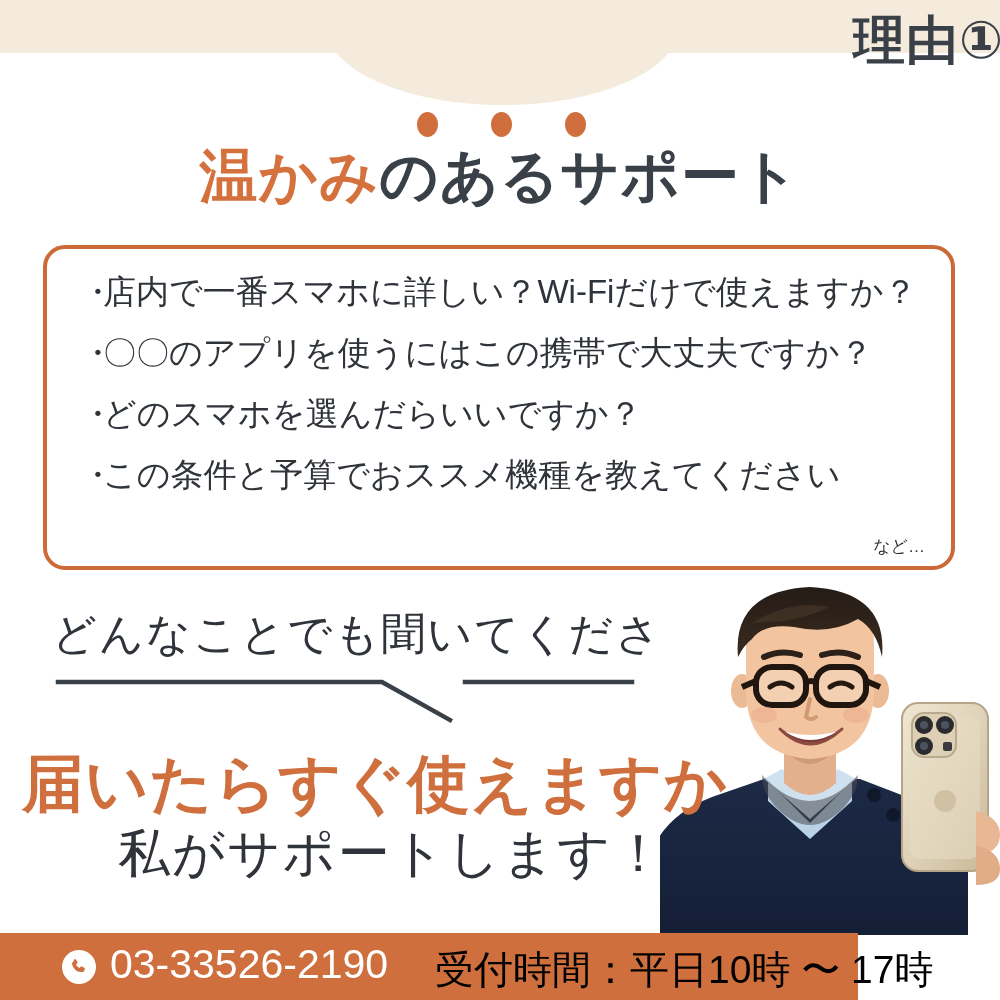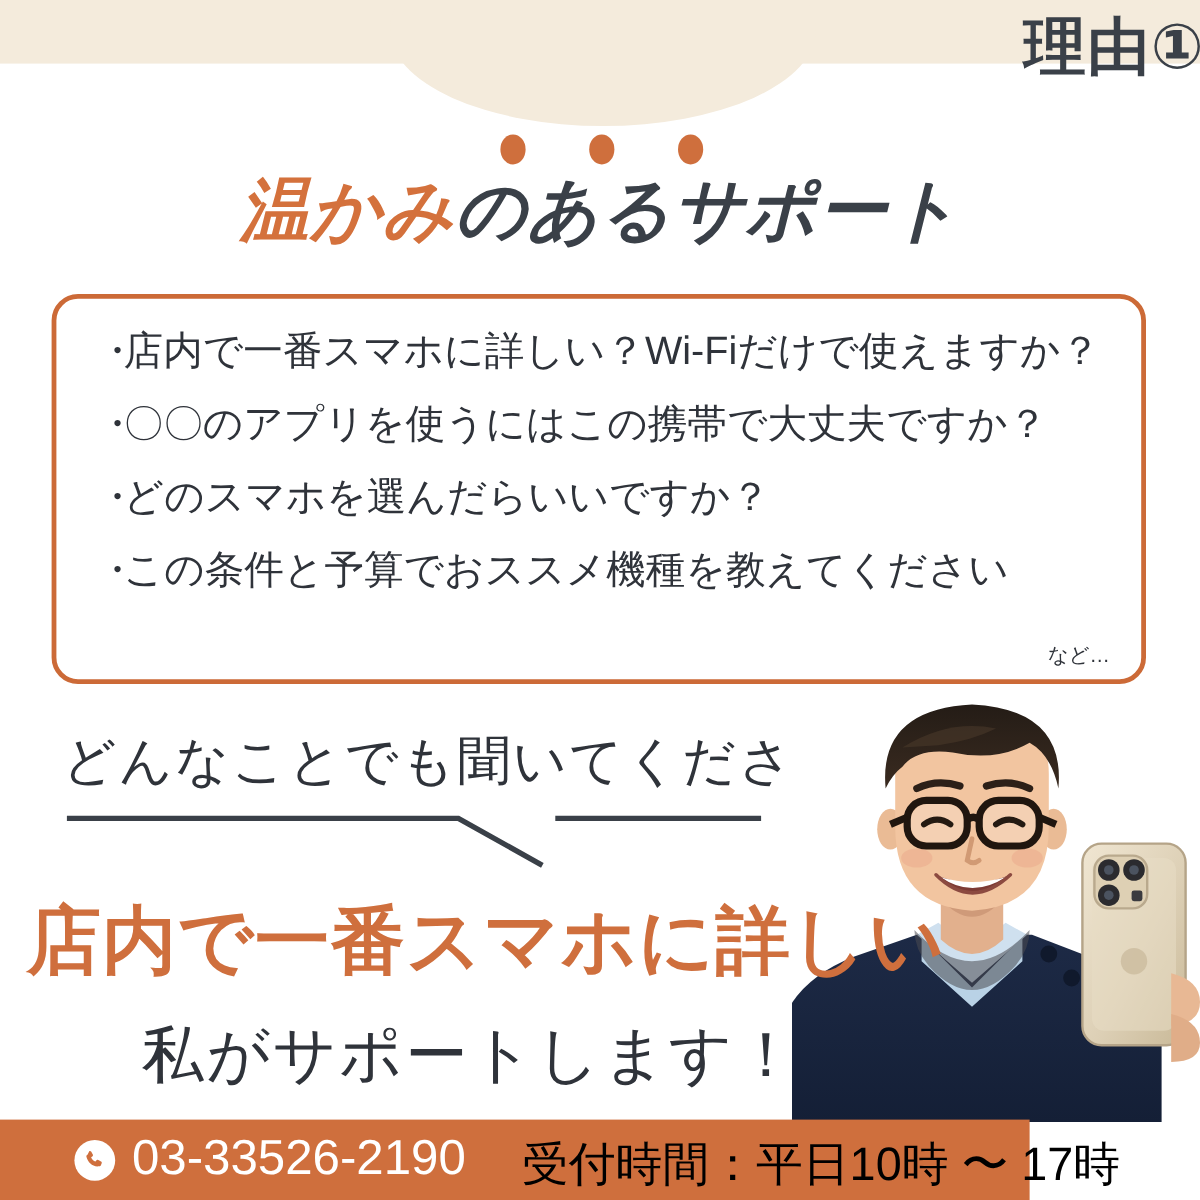--- a/index.html
+++ b/index.html
@@ -60,21 +60,20 @@
   .subtitle {
     position:absolute; left:0; top:143px;
     width:1000px;
     text-align:center;
     font-size:58px;
     font-weight:bold;
     color:#3a4048;
     letter-spacing:1px;
     line-height:1.15;
     white-space:nowrap;
-    font-style:italic;
   }
   .subtitle .accent { color:#d4713c; }
 
   
   .qbox {
     position:absolute;
     left:43px; top:245px;
     width:912px; height:325px;
     border:4px solid #cc6a37;
     border-radius:22px;
@@ -133,21 +132,21 @@
     left:22px; top:742px;
     font-size:62px;
     font-weight:bold;
     color:#cf6f3d;
     letter-spacing:1px;
     white-space:nowrap;
     z-index:4;
   }
   .subheadline {
     position:absolute;
-    left:118px; top:845px;
+    left:118px; top:819px;
     font-size:52px;
     color:#2f333a;
     letter-spacing:2px;
     white-space:nowrap;
     z-index:4;
   }
 
   
   .photo {
     position:absolute;
@@ -330,21 +329,21 @@
         <rect x="283" y="159" width="9" height="9" rx="2" fill="#3b3b3f"></rect>
 
         <circle cx="285" cy="218" r="11" fill="#cdbda0" opacity="0.85"></circle>
 
         <path d="M316 228 Q340 234 340 252 Q340 270 316 272 Z" fill="#e8b894"></path>
         <path d="M316 262 Q340 268 340 286 Q340 302 316 302 Z" fill="#e0ad88"></path>
       </g>
     </g>
   </svg>
 
-  <div class="headline">店内で一番スマホに詳しい</div>
+  <div class="headline">届いたらすぐ使えますか</div>
   <div class="subheadline">私がサポートします！</div>
 
   <div class="footer">
     <span class="phone-icon">
       <svg width="20" height="20" viewBox="0 0 24 24" aria-hidden="true">
         <path d="M6.6 2.6c.7-.3 1.5 0 1.9.7l1.5 2.7c.4.7.2 1.6-.5 2l-1.2.8c.8 2 2.4 3.6 4.4 4.4l.8-1.2c.4-.7 1.3-.9 2-.5l2.7 1.5c.7.4 1 1.2.7 1.9l-.8 1.9c-.3.8-1.2 1.3-2 1.1C9.7 18.7 5.3 14.3 3.6 8.4c-.2-.9.3-1.8 1.1-2.1z" fill="#cf6f3d"></path>
       </svg>
     </span>
     <span class="phone-number">03-33526-2190</span>
     <span class="hours">受付時間：平日10時 〜 17時</span>

